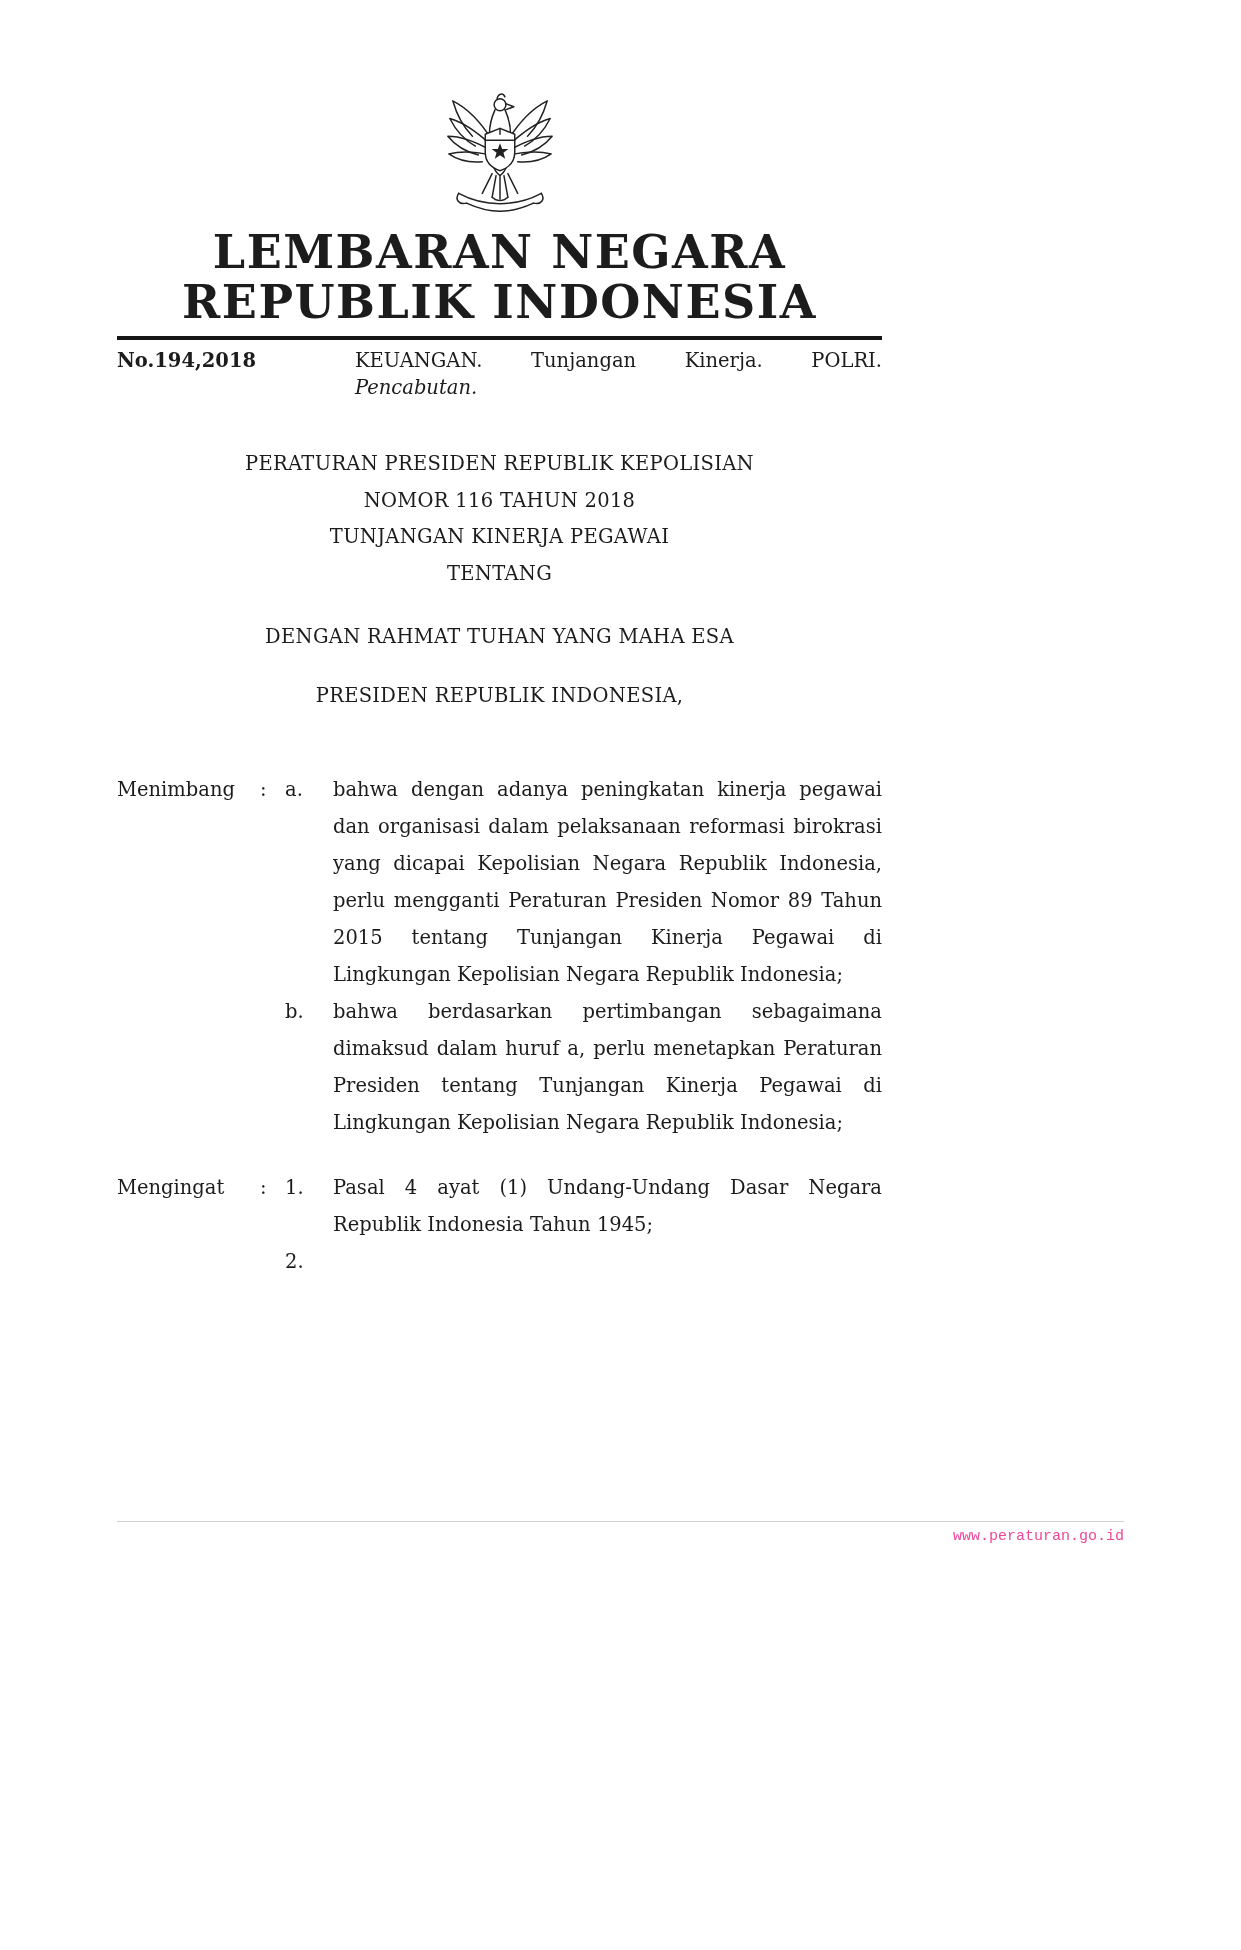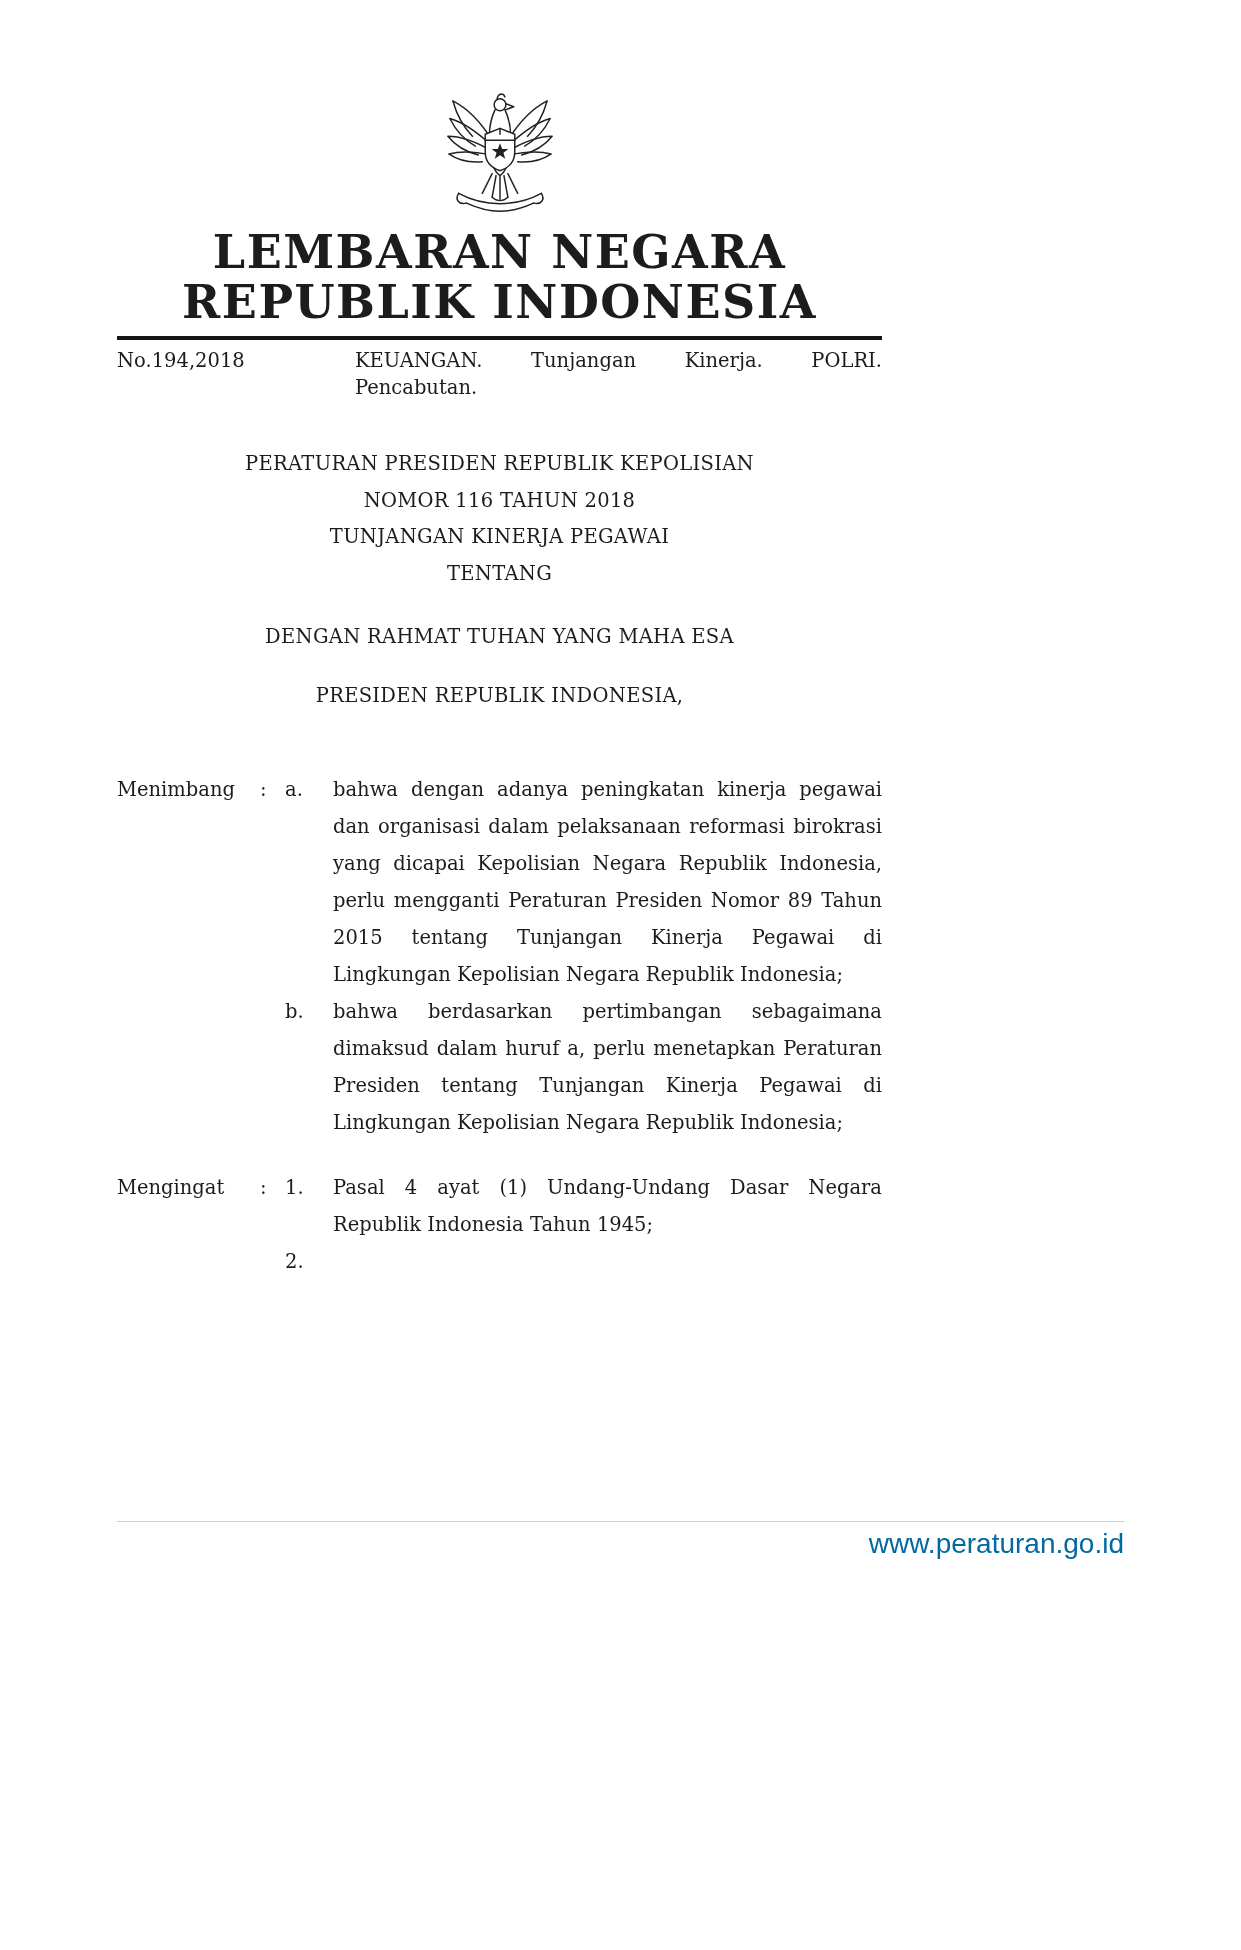--- a/index.html
+++ b/index.html
@@ -37,27 +37,27 @@
     margin-top: 9px;
     border-top: 4px solid #161616;
   }
   .masthead {
     margin-top: 7px;
     display: grid;
     grid-template-columns: 238px 1fr;
     font-size: 19.5px;
     line-height: 27px;
   }
-  .masthead .num { grid-column: 1; grid-row: 1 / span 2; }
+  .masthead .num { grid-column: 1; grid-row: 1 / span 2; font-weight: bold; }
   .topic-line-1 {
     grid-column: 2;
     text-align: justify;
     text-align-last: justify;
   }
-  .topic-line-2 { grid-column: 2; }
+  .topic-line-2 { grid-column: 2; font-style: italic; }
   .doc-heading {
     margin-top: 45px;
     text-align: center;
     font-size: 19.5px;
     line-height: 36.5px;
     letter-spacing: 0.3px;
   }
   .invocation {
     margin-top: 33px;
     text-align: center;
@@ -86,23 +86,23 @@
     position: absolute;
     left: 117px;
     right: 117px;
     top: 1496px;
     border-top: 1px solid #cfcfcf;
   }
   .footer {
     position: absolute;
     right: 117px;
     top: 1503px;
-    font-family: Liberation Sans, sans-serif;
-    font-size: 28px;
-    color: #0369a1;
+    font-family: Liberation Mono, monospace;
+    font-size: 15px;
+    color: #ec4899;
   }
 </style>
 </head>
 <body>
 
 <div class="page">
   <div class="content">
 
     <div class="emblem-wrap">
       <svg width="112" height="124" viewBox="0 0 112 126" aria-hidden="true">

